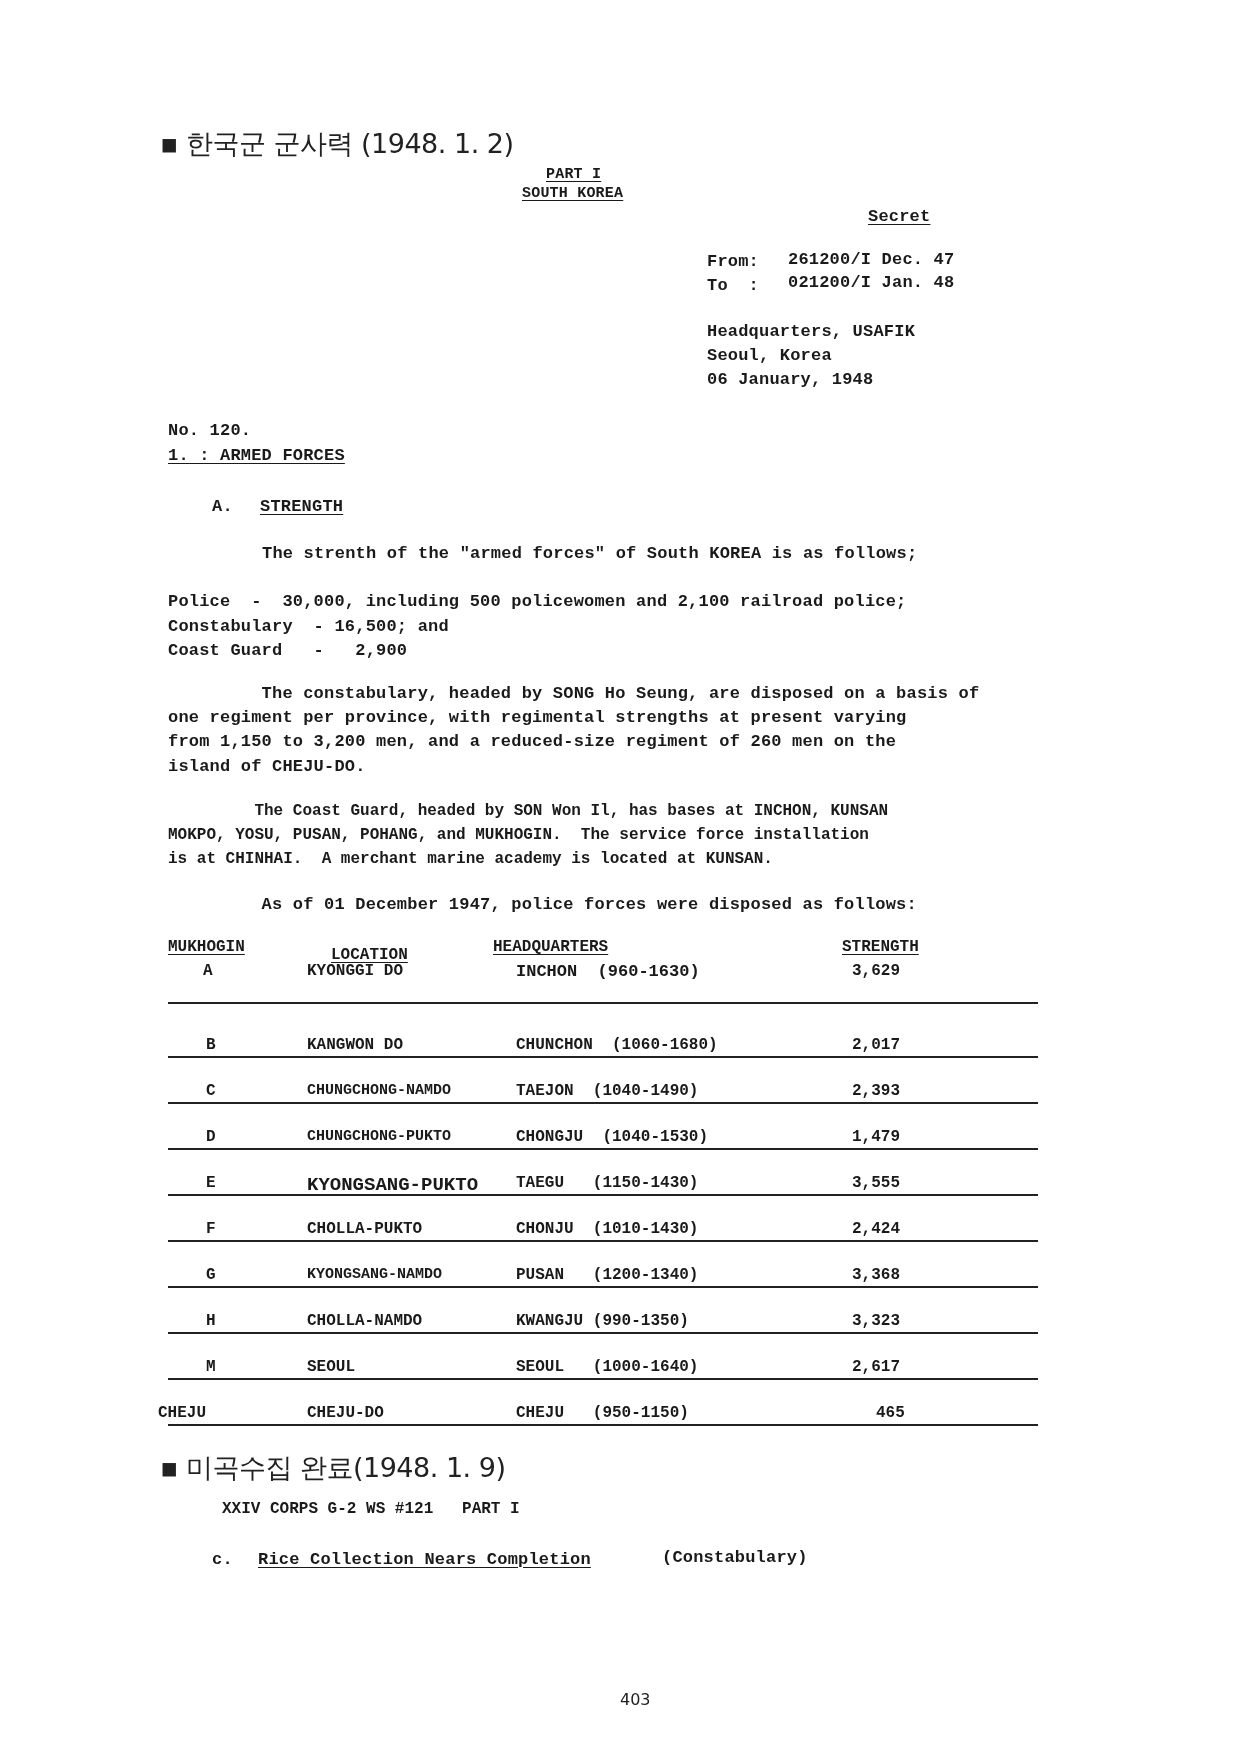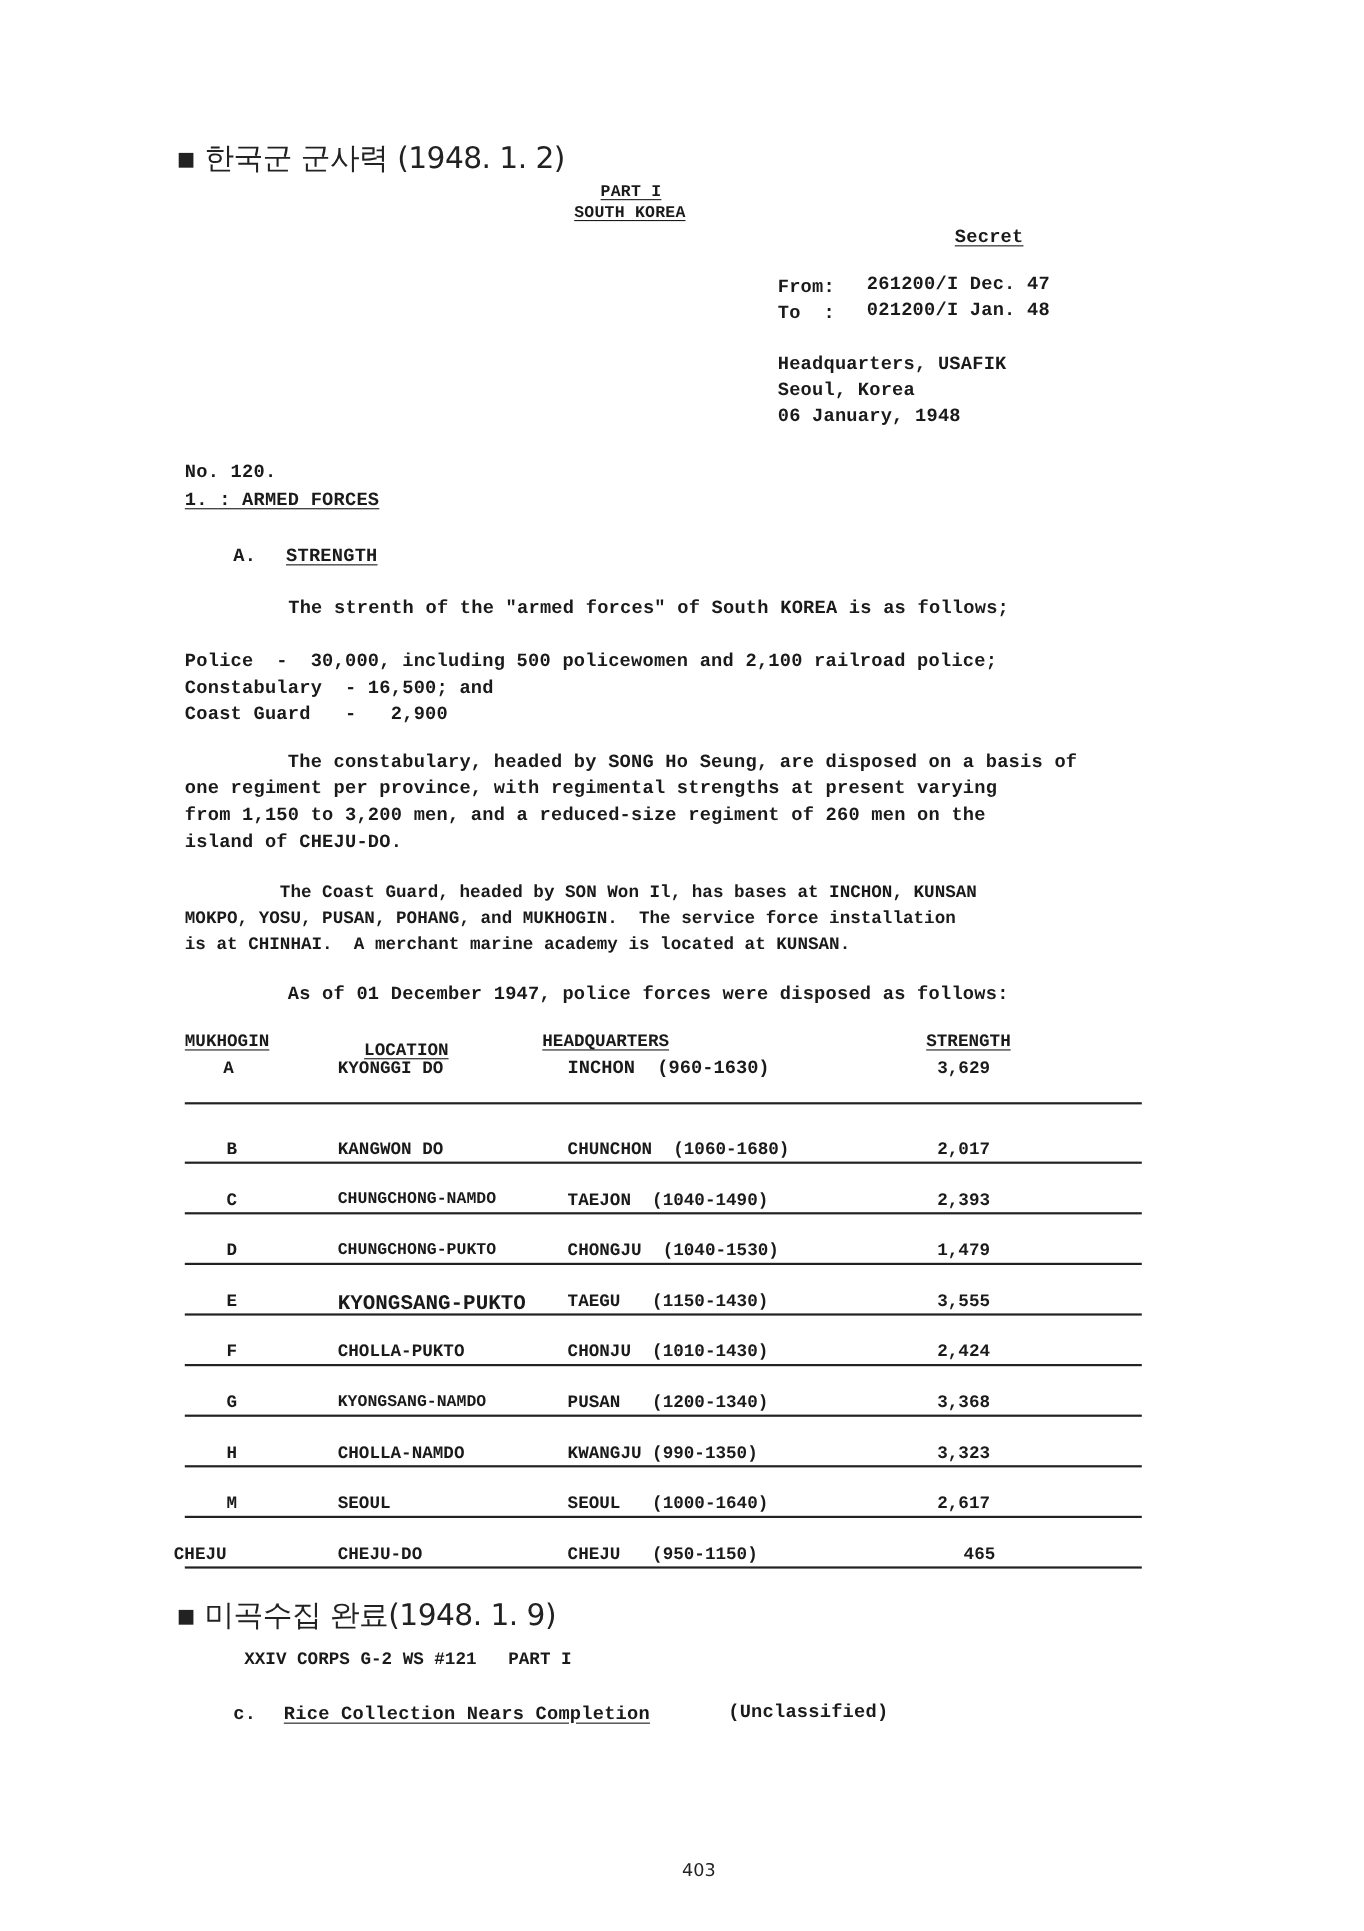--- a/index.html
+++ b/index.html
@@ -157,15 +157,15 @@
     <div class="cell" style="left:876px; top:1404px;">465</div>
   </div>
   <div class="rule" style="top:1424px;"></div>
 </div>
 
 <div class="abs kor" style="left:160px; top:1450px;">▪ 미곡수집 완료(1948. 1. 9)</div>
 
 <div class="abs tw-sm" style="left:222px; top:1500px;">XXIV CORPS G-2 WS #121   PART I</div>
 <div class="abs tw" style="left:212px; top:1550px;">c.</div>
 <div class="abs tw u" style="left:258px; top:1550px;">Rice Collection Nears Completion</div>
-<div class="abs tw" style="left:662px; top:1548px;">(Unclassified)</div>
+<div class="abs tw" style="left:662px; top:1548px;">(Constabulary)</div>
 
 <div class="abs pageno" style="left:620px; top:1690px;">403</div>
 
 </body></html>

